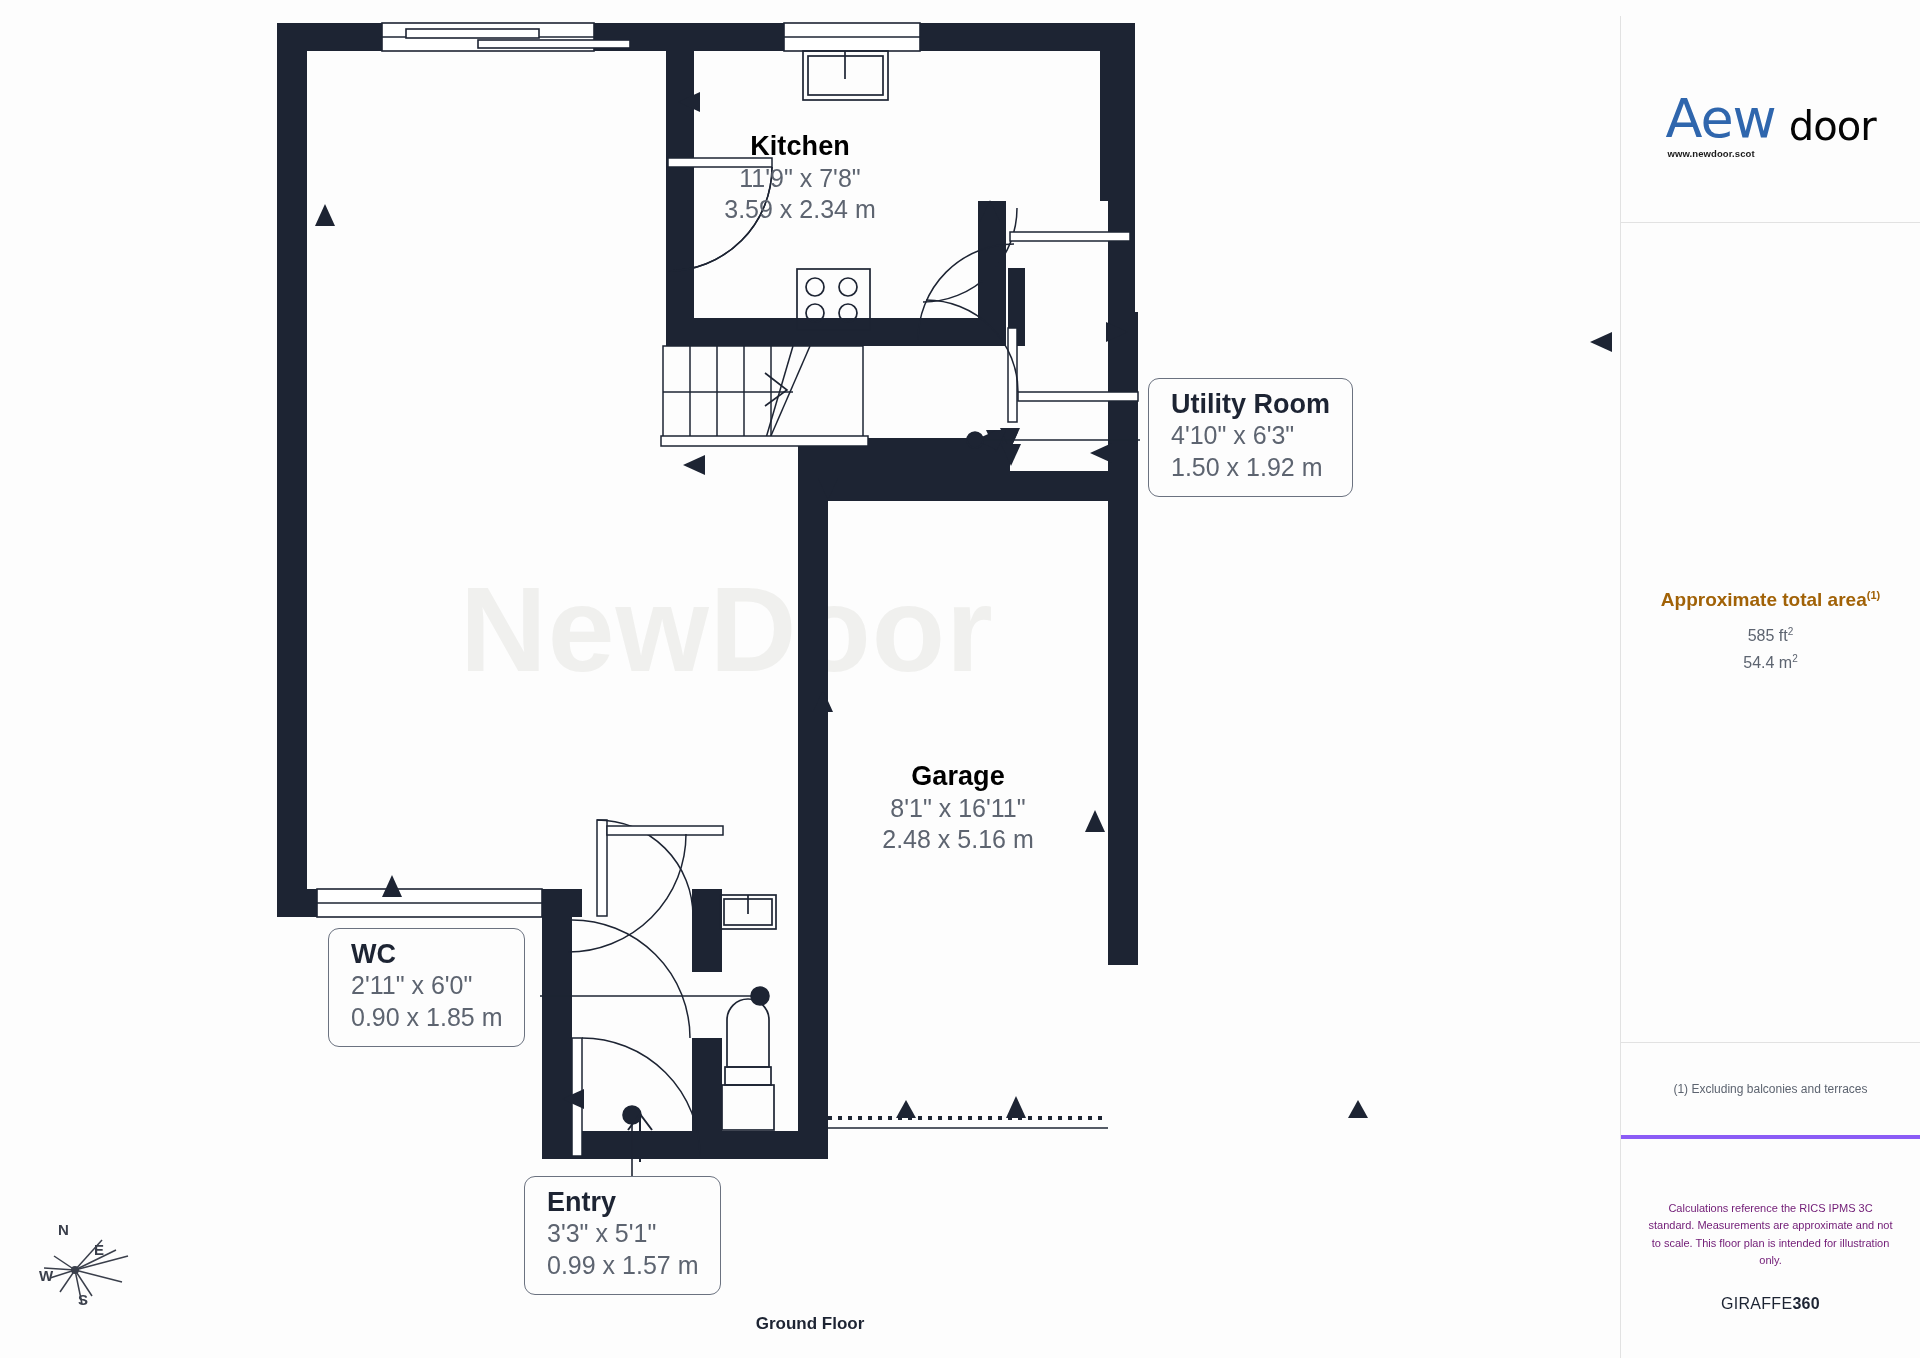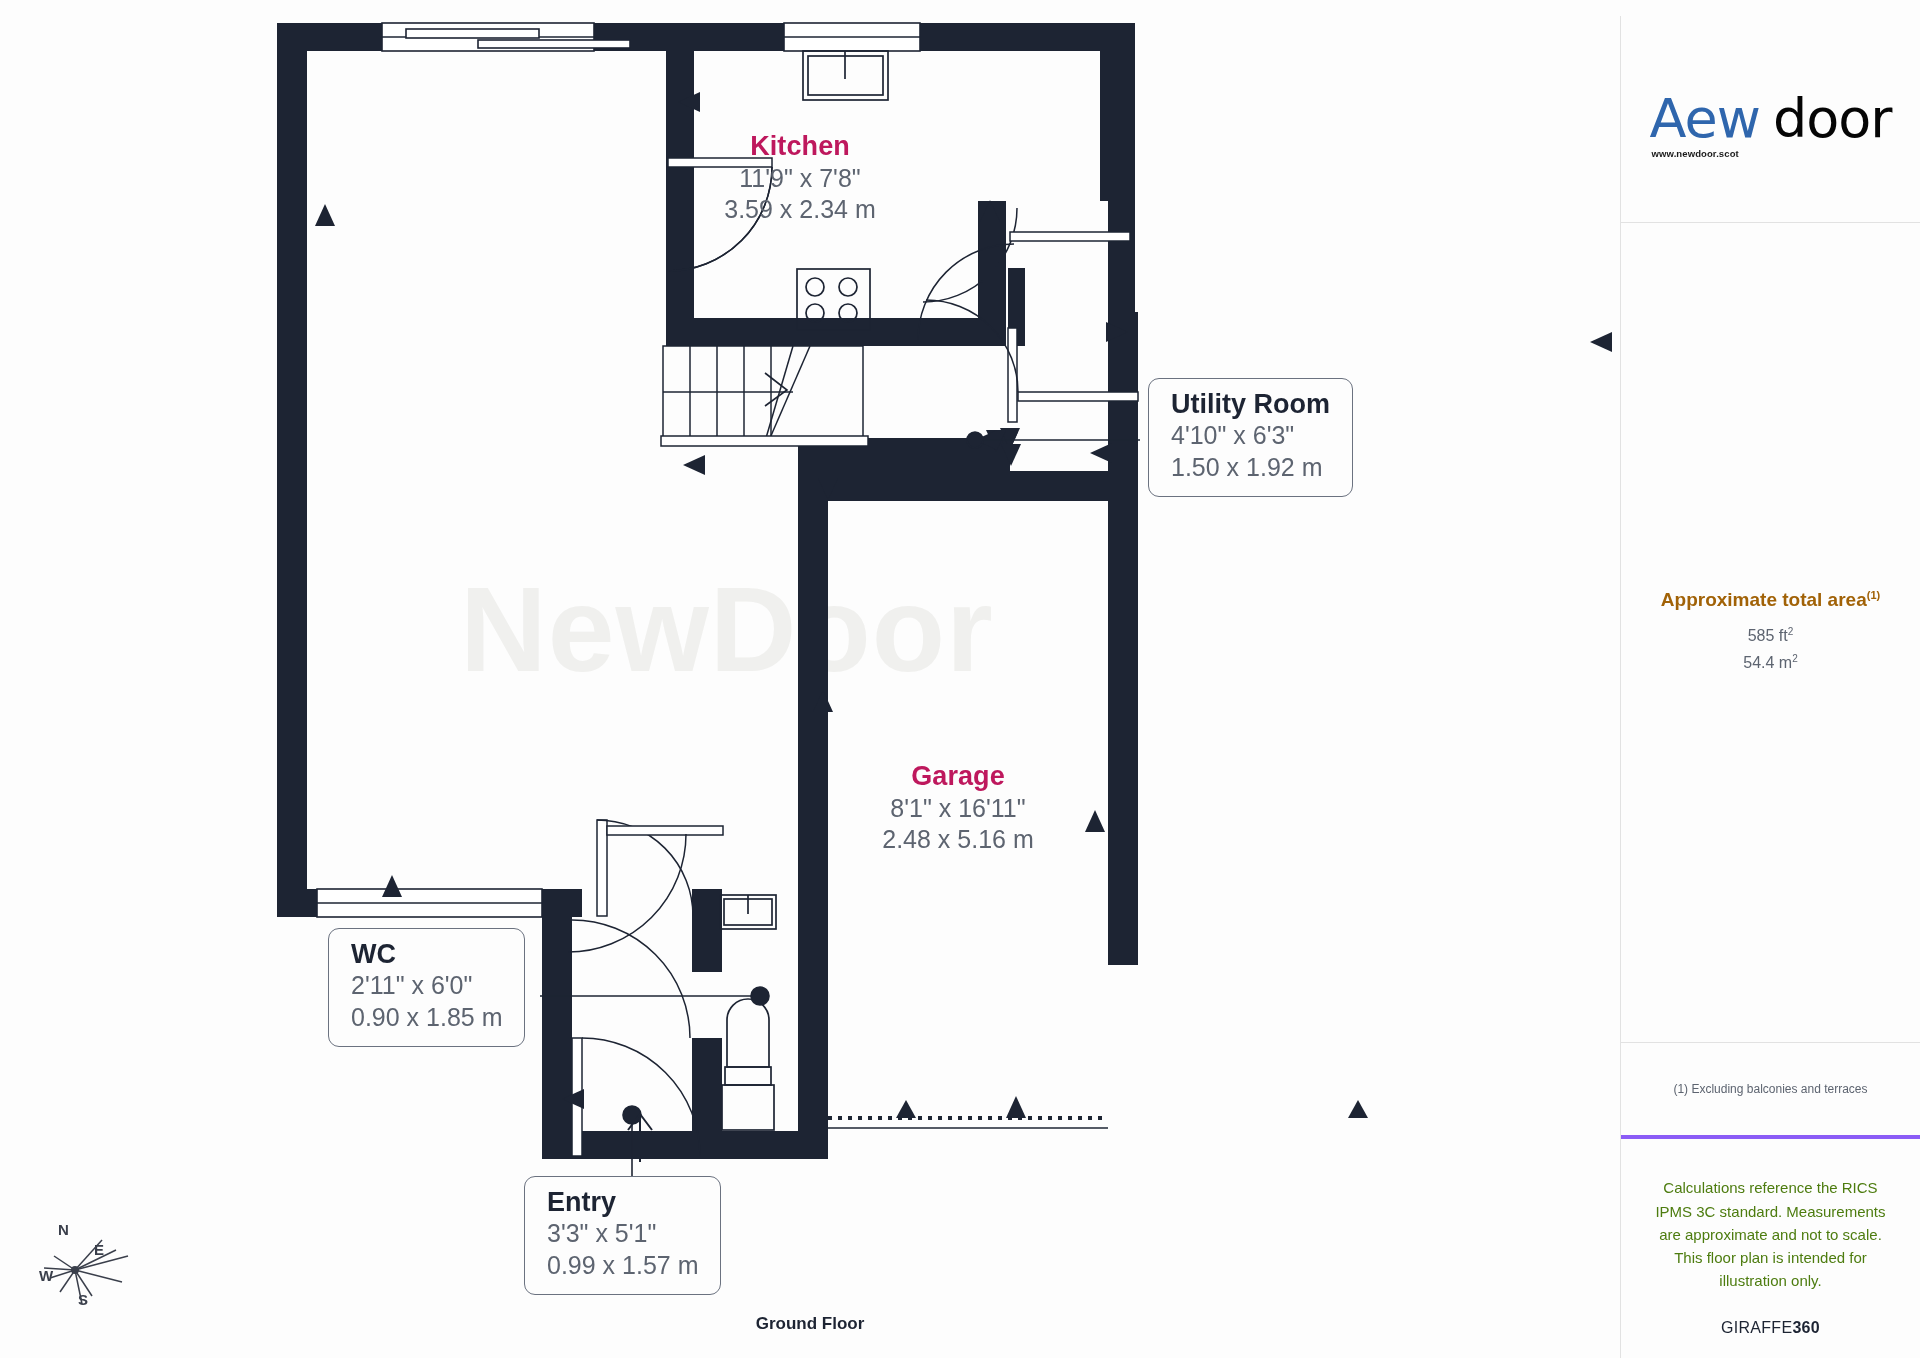--- a/index.html
+++ b/index.html
@@ -15,21 +15,21 @@
   #plan {
     position: absolute; left: 0; top: 0;
     width: 1620px; height: 1358px;
     background: #fdfdfd;
   }
   #plan svg { position: absolute; left: 0; top: 0; }
 
   
   .roomlabel { position: absolute; text-align: center; white-space: nowrap; }
   .roomlabel .rname {
-    font-size: 27px; font-weight: 700; color: #be185d; letter-spacing: .1px;
+    font-size: 27px; font-weight: 700; color: #000000; letter-spacing: .1px;
     line-height: 1.18;
   }
   .roomlabel .rdim {
     font-size: 25px; font-weight: 400; color: #5d6470; line-height: 1.26;
   }
 
   
   .calloutbox {
     position: absolute; white-space: nowrap;
     background: #fdfdfd; border: 1.4px solid #6b7280; border-radius: 11px;
@@ -74,21 +74,21 @@
     display: flex; align-items: center; justify-content: center;
     position: relative;
   }
   .logo-wrap { position: relative; text-align: center; }
   .logo-row { display: flex; align-items: flex-end; justify-content: center; }
   .logo-new {
     font-size: 54px; font-weight: 400; color: #2f66ad;
     font-family: "DejaVu Sans", sans-serif; letter-spacing: -1px; line-height: .95;
   }
   .logo-door {
-    font-size: 54px; font-weight: 400; color: #050505;
+    font-size: 40px; font-weight: 400; color: #050505;
     font-family: "DejaVu Sans", sans-serif; letter-spacing: -1px; line-height: .95;
     margin-left: 13px;
   }
   .logo-url {
     position: absolute; left: 2px; bottom: -14px;
     font-size: 9.5px; font-weight: 700; color: #1b1b1b; letter-spacing: .1px;
   }
   #sb-area {
     flex: 1 1 auto; display: flex; flex-direction: column;
     align-items: center; justify-content: center; text-align: center;
@@ -107,21 +107,21 @@
     text-align: center; padding: 0 16px;
     border-bottom: 4px solid #8b5cf6;
     font-size: 12px; color: #5d6470;
   }
   #sb-foot2 {
     height: 235px; display: flex; flex-direction: column;
     align-items: center; justify-content: center; text-align: center;
     padding: 0 26px;
   }
   #sb-foot2 .disclaimer {
-    font-size: 15px; color: #4d7c0f; line-height: 1.55;
+    font-size: 11px; color: #701a75; line-height: 1.55;
   }
   #sb-foot2 .brand {
     margin-top: 26px; font-size: 16px; color: #1d2433; letter-spacing: .3px;
   }
   #sb-foot2 .brand b { font-weight: 700; }
   #sb-foot2 .brand span.lite { font-weight: 400; }
 </style>
 </head>
 <body>
 

